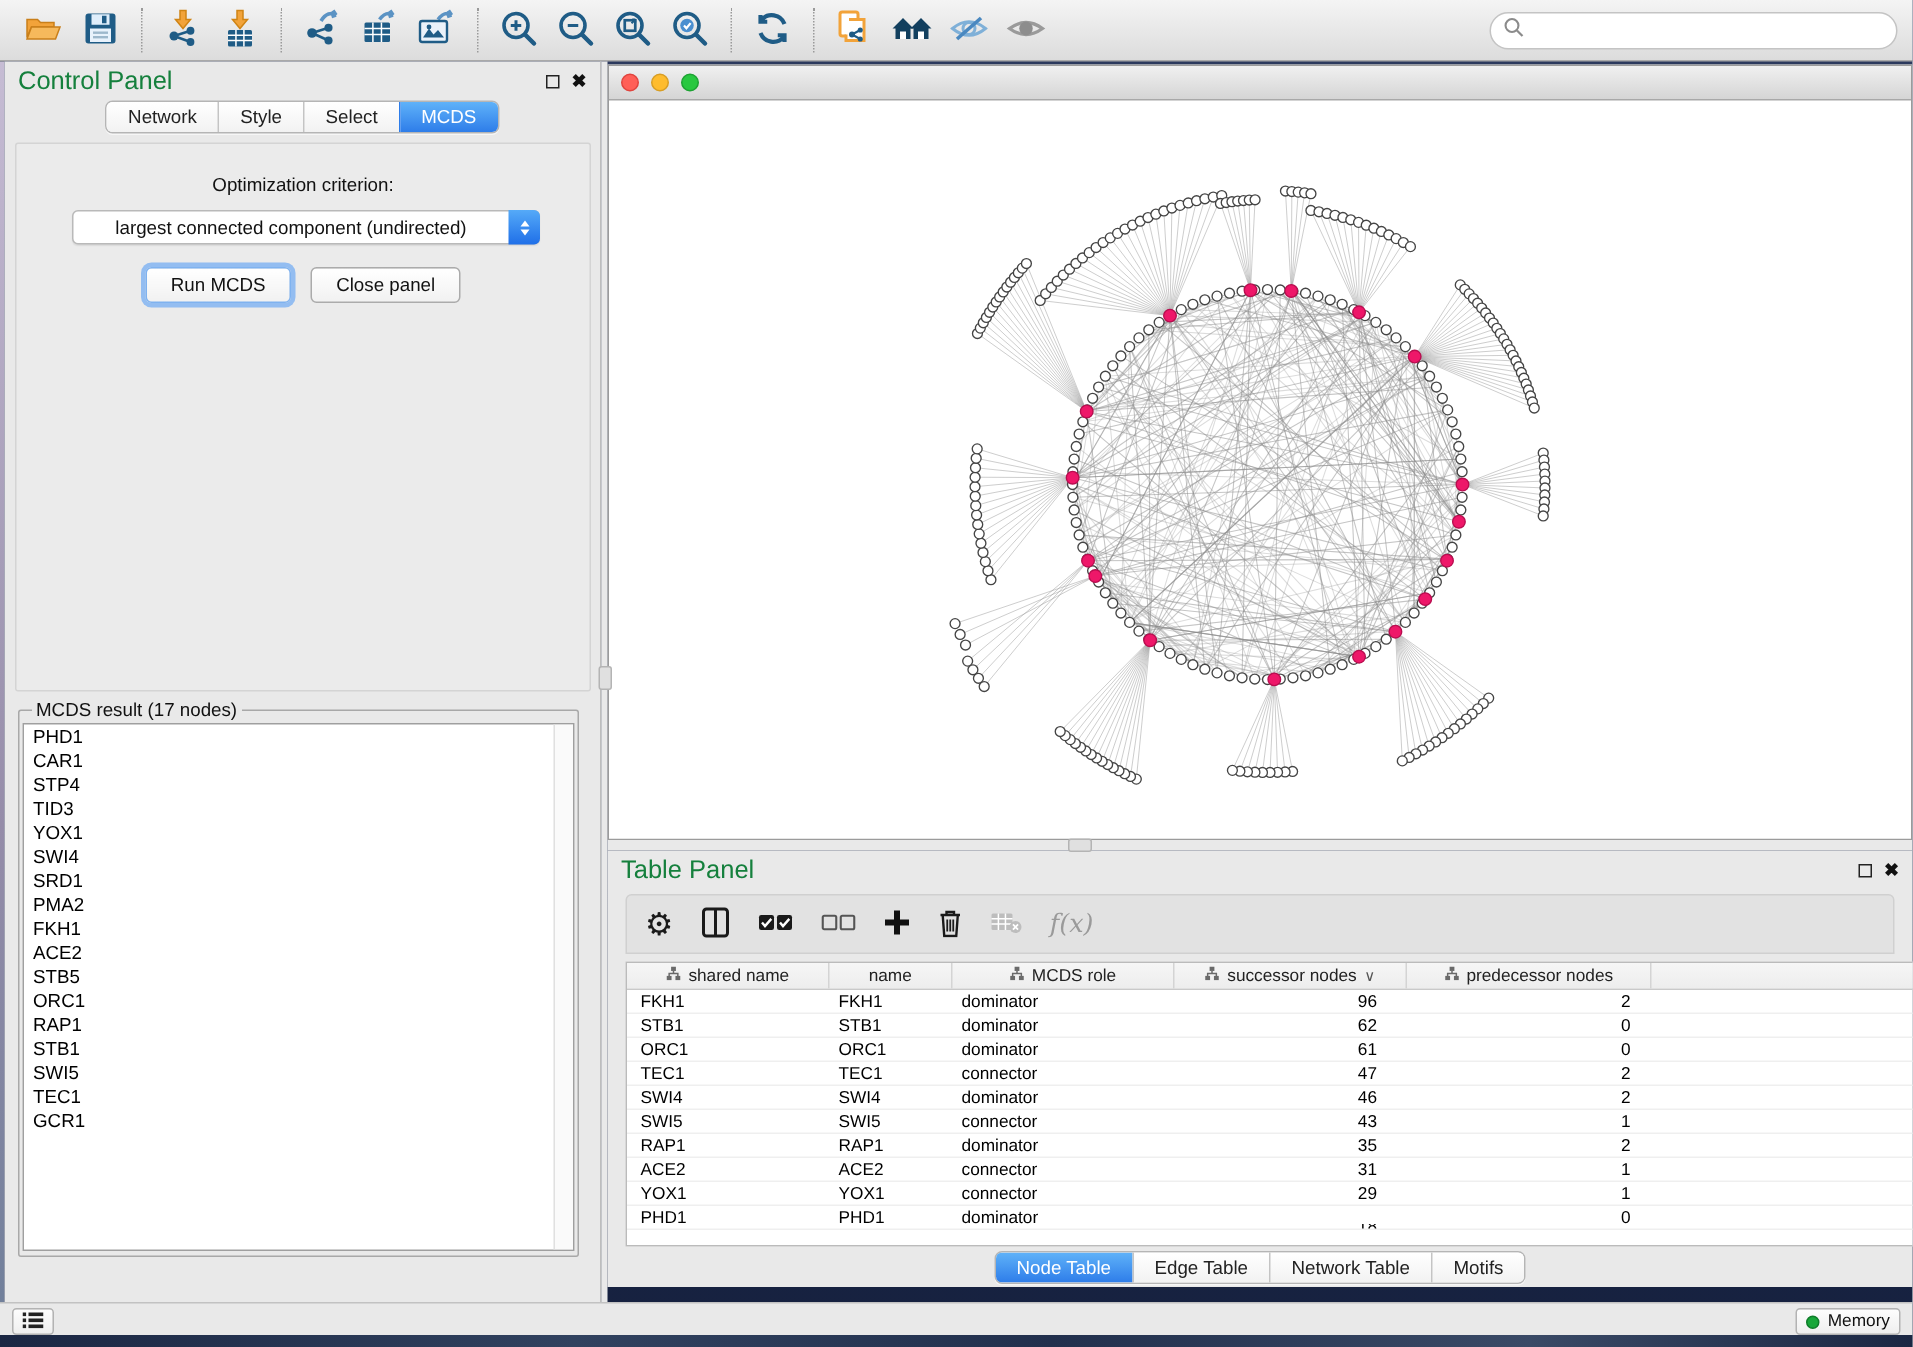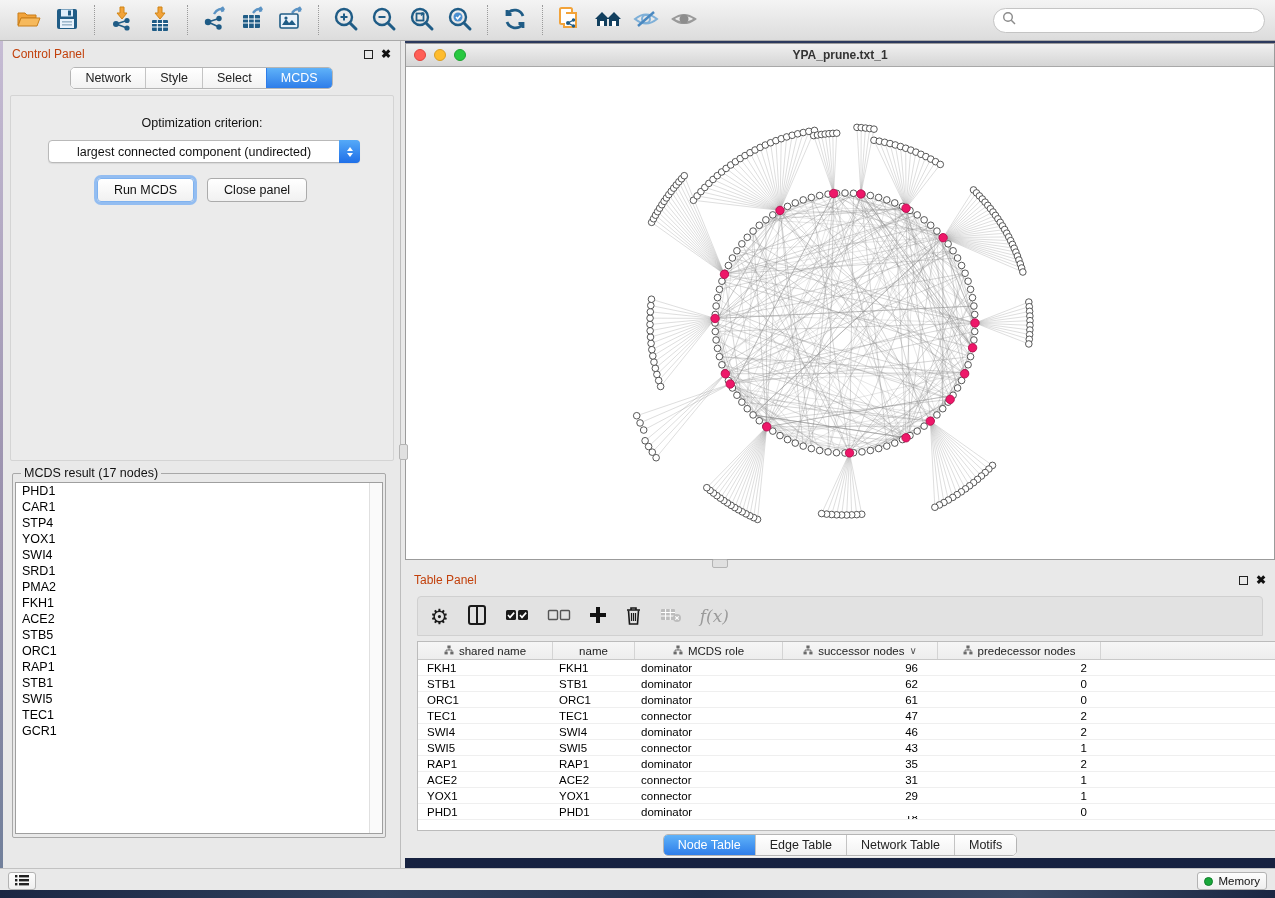--- a/index.html
+++ b/index.html
@@ -21,21 +21,21 @@
   .tb-btn { width:38px; height:34px; display:flex; align-items:center; justify-content:center; border-radius:4px; }
   .tb-sep { width:1px; height:30px; border-left:1px dotted #9a9a9a; margin:0 8px; }
   .tb-spacer { flex:1; }
   .searchbox { width:272px; height:25px; background:#fff; border:1px solid #c4c4c4; border-radius:13px;
                display:flex; align-items:center; padding:0 8px; }
   .searchbox input { border:none; outline:none; flex:1; font-size:12px; font-family:"Liberation Sans",sans-serif; background:transparent; }
 
   
   .control-panel { position:absolute; left:3px; top:41px; width:398px; height:827px; background:#e9e9e9; border-right:1px solid #bdbdbd; }
   .panel-titlebar { height:26px; display:flex; align-items:center; padding:0 9px; }
-  .panel-title { font-size:12px; color:#c2410c;text-align:center; }
+  .panel-title { font-size:17px; color:#15803d;text-align:center; }
   .panel-title-icons { margin-left:auto; display:flex; align-items:center; gap:8px; }
   .float-glyph { width:9px; height:9px; border:1.6px solid #222; display:inline-block; }
   .close-glyph { font-weight:bold; font-size:12px; color:#111; line-height:1; }
 
   .tabs-row { display:flex; justify-content:center; }
   .tab-group { display:flex; border:1px solid #b5b5b5; border-radius:5px; overflow:hidden; background:#fff; box-shadow:0 1px 0 rgba(255,255,255,.6); }
   .tab { padding:3px 14px; font-size:12.5px; color:#222; background:linear-gradient(180deg,#ffffff,#f2f2f2); border-left:1px solid #c4c4c4; cursor:default; }
   .tab:first-child { border-left:none; }
   .tab.active { background:linear-gradient(180deg,#5fb2f9,#2e7de9); color:#fff; border-left-color:#2e7de9; }
 
@@ -293,20 +293,21 @@
         <div class="push-btn">Close panel</div>
       </div>
     </div>
     <fieldset class="mcds-group">
       <legend>MCDS result (17 nodes)</legend>
       <div class="mcds-list" id="mcds-list">
         <div class="mcds-scroll"></div>
       <div class="mcds-item">PHD1</div>
           <div class="mcds-item">CAR1</div>
           <div class="mcds-item">STP4</div>
+          <div class="mcds-item">TID3</div>
           <div class="mcds-item">YOX1</div>
           <div class="mcds-item">SWI4</div>
           <div class="mcds-item">SRD1</div>
           <div class="mcds-item">PMA2</div>
           <div class="mcds-item">FKH1</div>
           <div class="mcds-item">ACE2</div>
           <div class="mcds-item">STB5</div>
           <div class="mcds-item">ORC1</div>
           <div class="mcds-item">RAP1</div>
           <div class="mcds-item">STB1</div>
@@ -320,21 +321,20 @@
   <div class="v-split"></div>
   <div class="v-handle"></div>
 
   <div class="net-window">
     <div class="net-titlebar">
       <span class="traffic">
         <span class="light red"></span>
         <span class="light yellow"></span>
         <span class="light green"></span>
       </span>
-      <span class="net-title">YPA_prune.txt_1</span>
     </div>
     <svg class="net-canvas" id="net-canvas" viewBox="0 0 868 492">
         <g>
           <line x1="374" y1="143.41669750802296" x2="287.4565375158907" y2="133.28252374528165" stroke="#9b9b9b" stroke-width="0.6" opacity="0.55"></line>
           <line x1="374" y1="143.41669750802296" x2="291.11942651869924" y2="128.8924235663286" stroke="#9b9b9b" stroke-width="0.6" opacity="0.55"></line>
           <line x1="374" y1="143.41669750802296" x2="294.90944706186457" y2="124.61159657723823" stroke="#9b9b9b" stroke-width="0.6" opacity="0.55"></line>
           <line x1="374" y1="143.41669750802296" x2="298.8233409003156" y2="120.44372296477425" stroke="#9b9b9b" stroke-width="0.6" opacity="0.55"></line>
           <line x1="374" y1="143.41669750802296" x2="302.8577432962729" y2="116.3923858107429" stroke="#9b9b9b" stroke-width="0.6" opacity="0.55"></line>
           <line x1="374" y1="143.41669750802296" x2="307.0091859118812" y2="112.46106801165178" stroke="#9b9b9b" stroke-width="0.6" opacity="0.55"></line>
           <line x1="374" y1="143.41669750802296" x2="311.274099790908" y2="108.65314928449584" stroke="#9b9b9b" stroke-width="0.6" opacity="0.55"></line>

